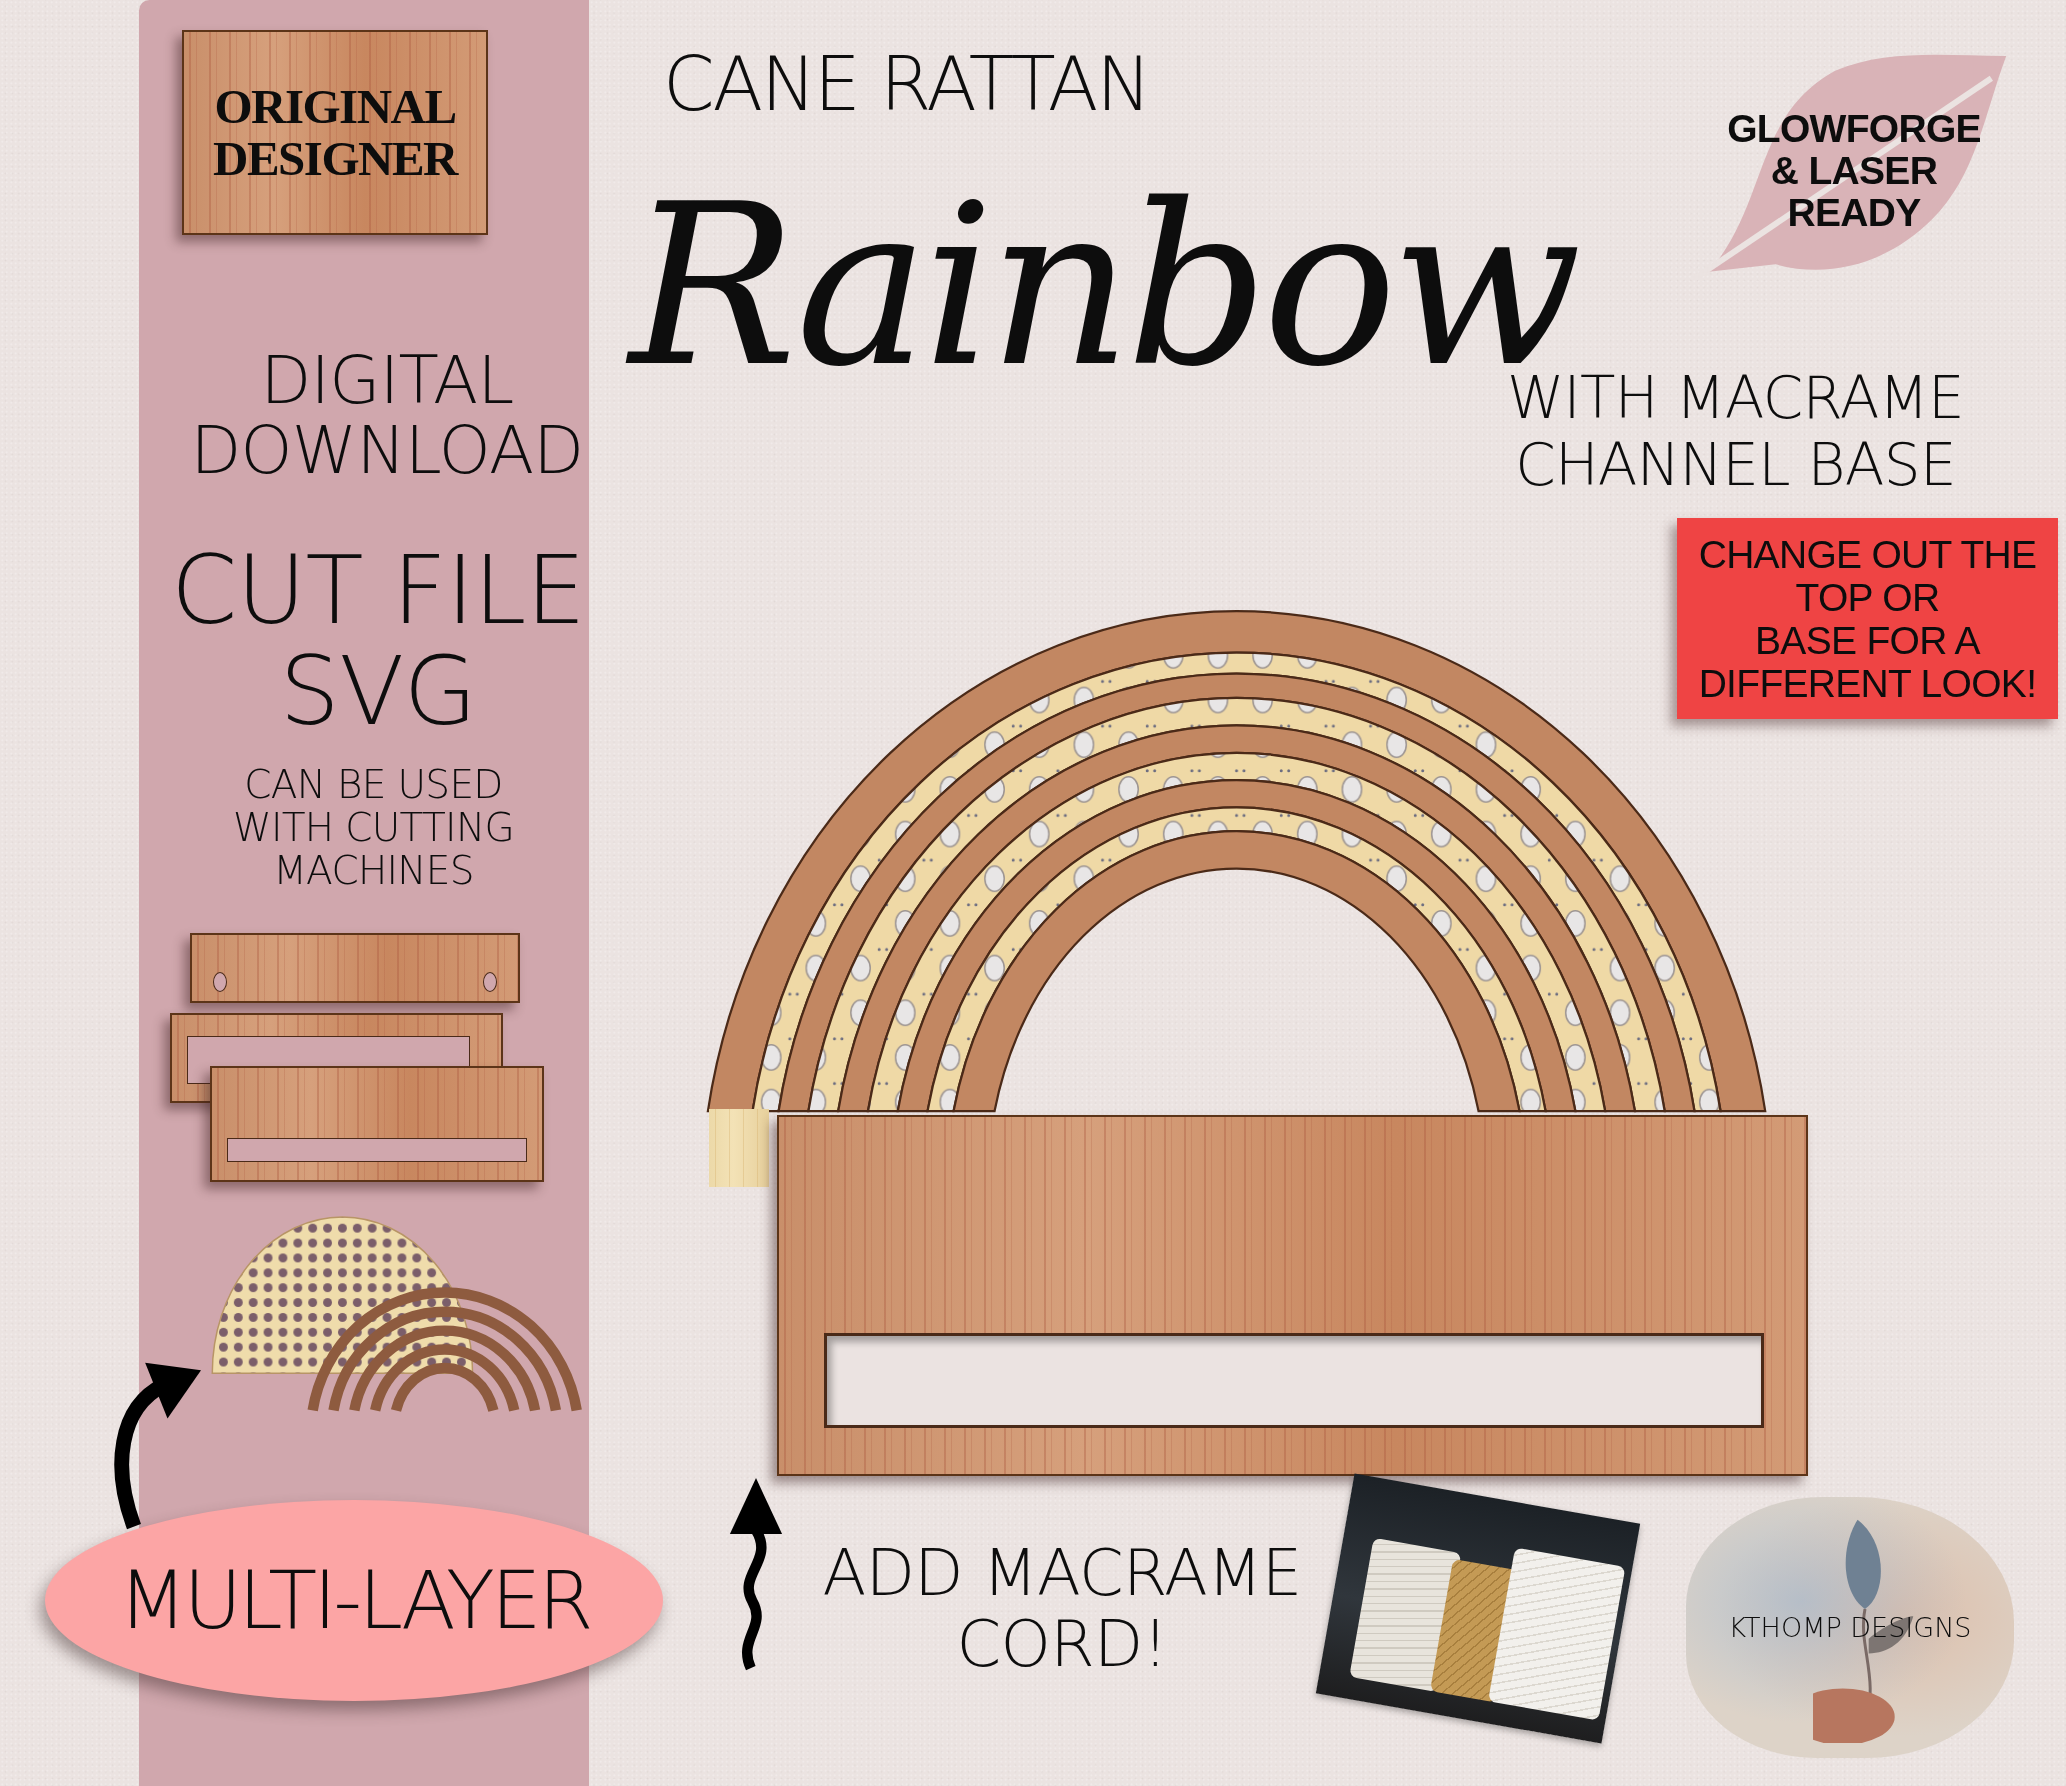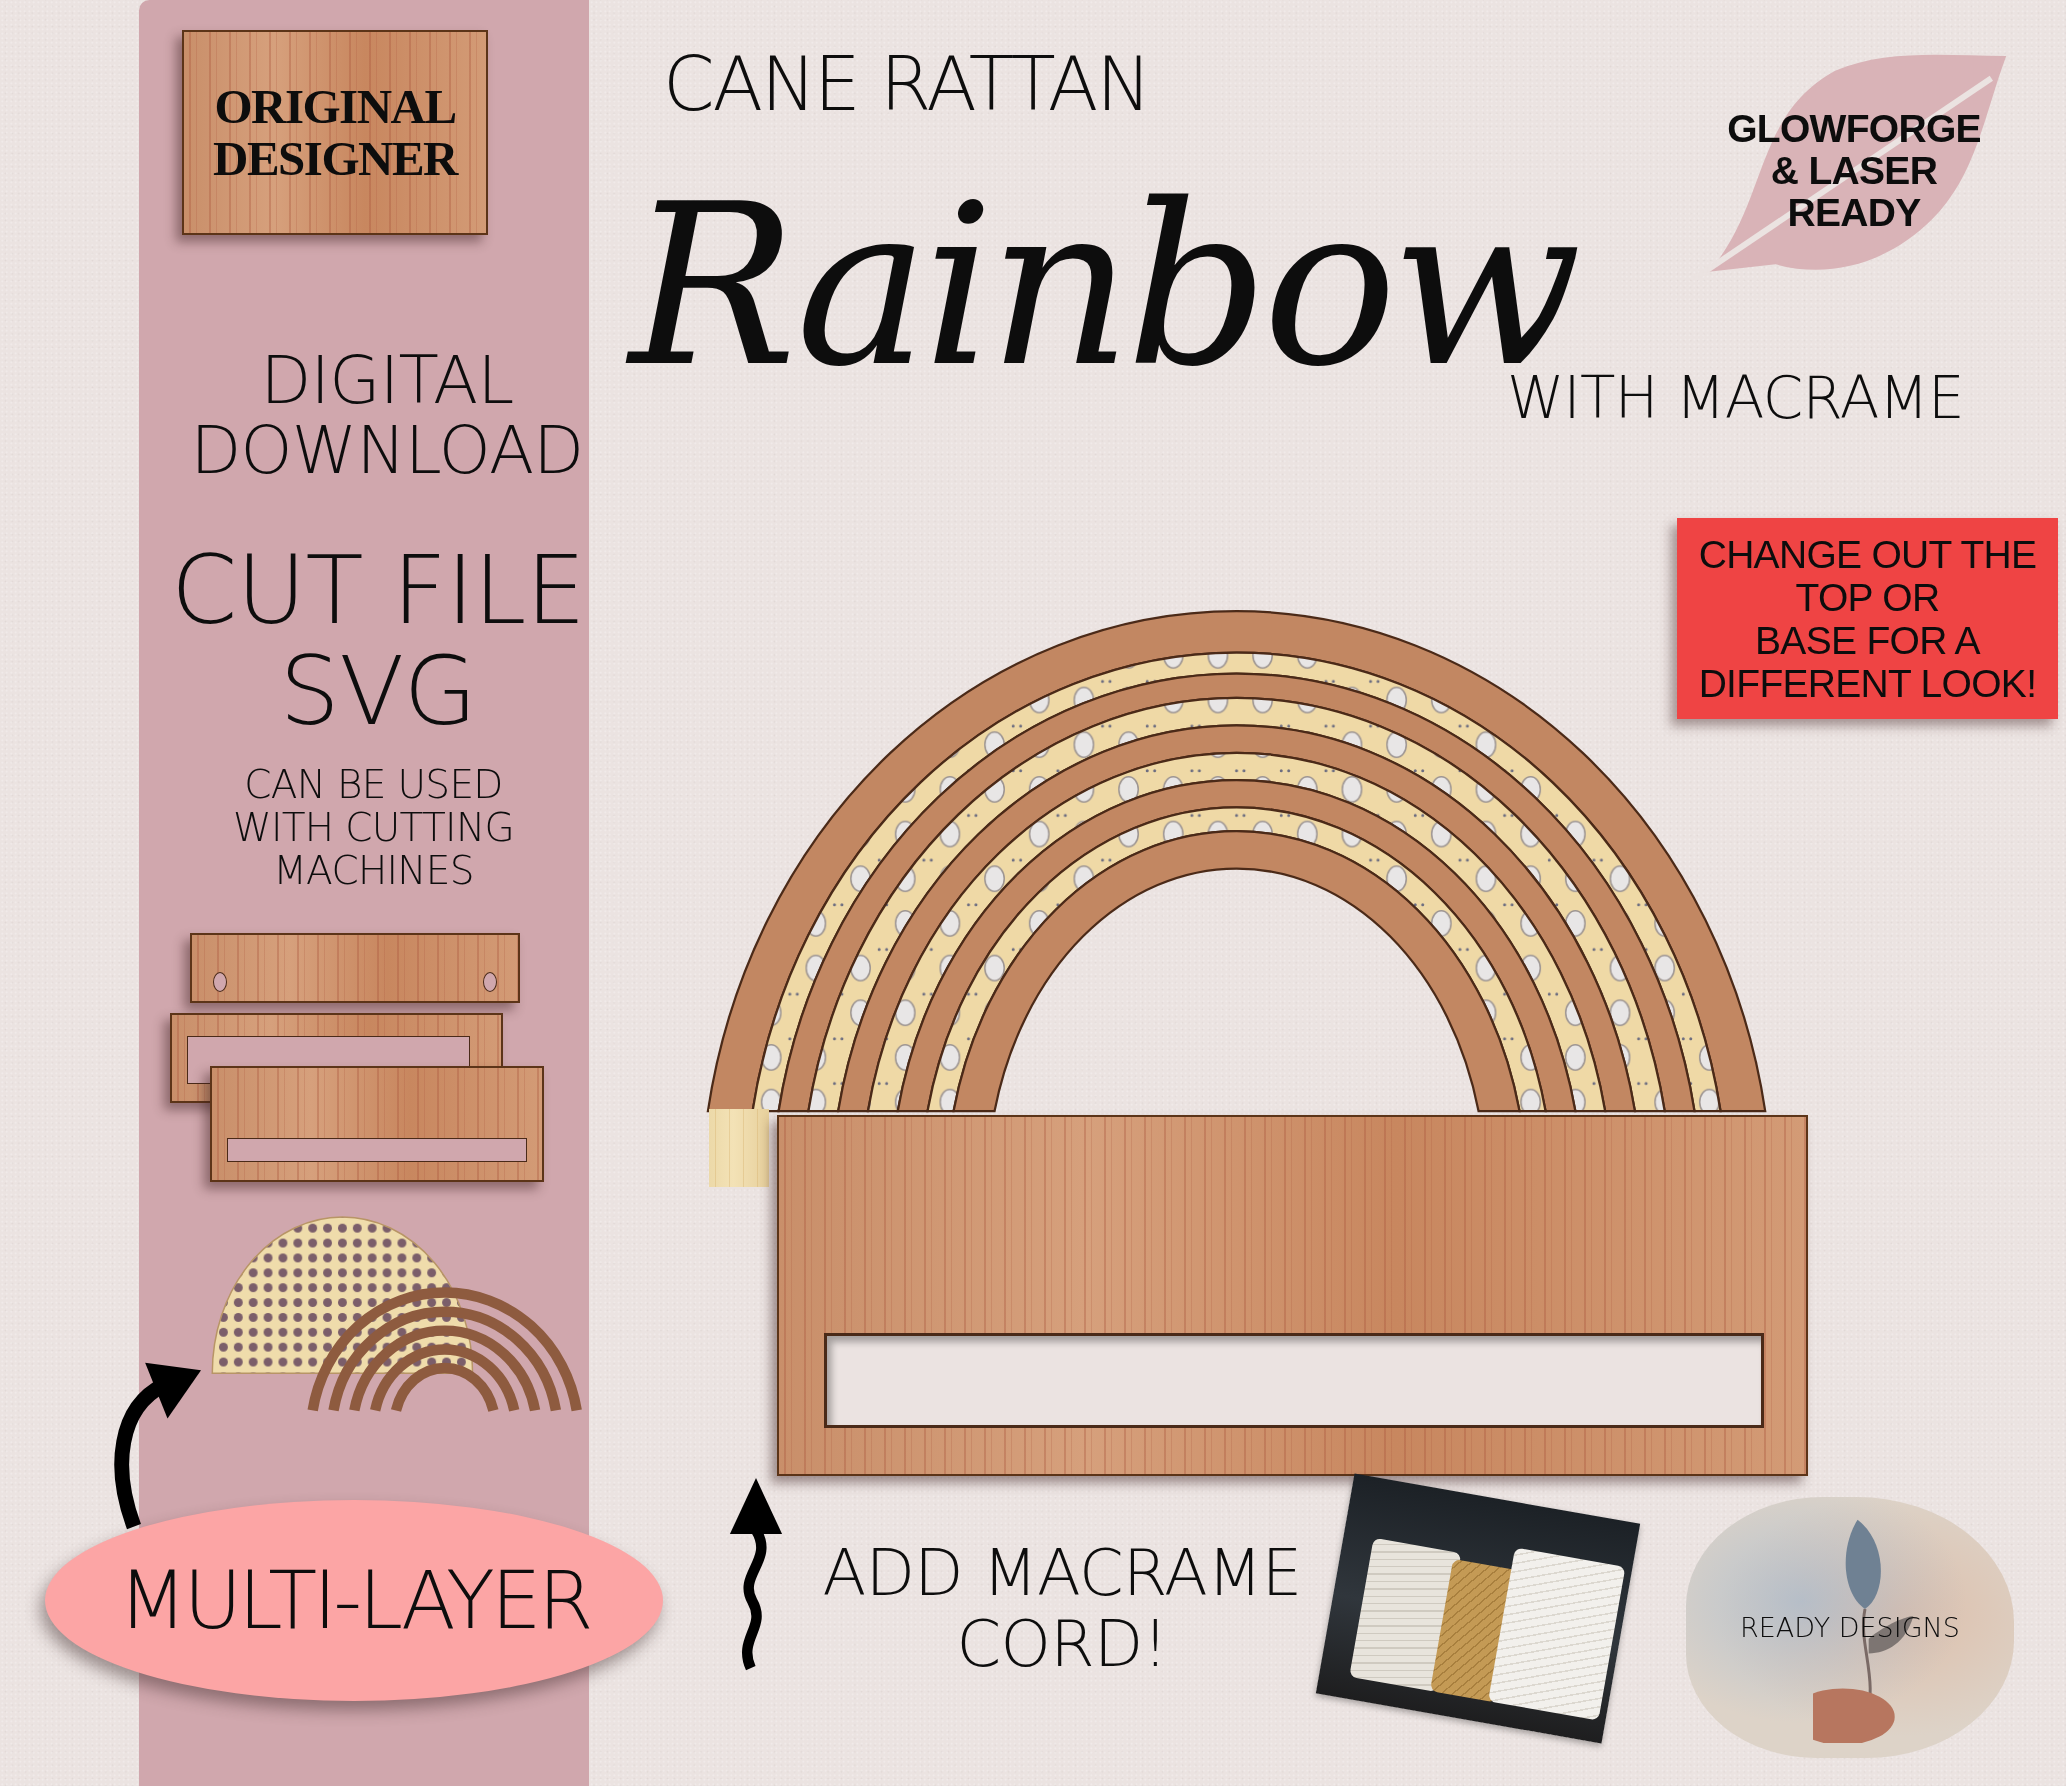--- a/index.html
+++ b/index.html
@@ -104,20 +104,21 @@
 </svg>
 
 <div class="abs pill">
   <span>MULTI-LAYER</span>
 </div>
 
 <div class="abs sans" style="left:663px;top:41px;font-size:74px;letter-spacing:-2.2px;">CANE RATTAN</div>
 <div id="script" class="abs" style="left:629px;top:130px;line-height:313px;">Rainbow</div>
 <div class="abs sans center" style="left:1474px;top:365px;width:477px;font-size:58px;line-height:67px;">
   <div>WITH MACRAME</div>
+  <div>CHANNEL BASE</div>
 </div>
 
 <svg class="abs" style="left:1664px;top:26px;" width="372" height="283" viewBox="0 0 500 380">
   <path d="M60 330 C 140 240, 120 120, 230 60 C 300 30, 380 40, 460 40 C 430 120, 420 200, 360 260 C 300 320, 220 340, 150 320 Z" fill="#d9b3b7"></path>
   <path d="M40 340 L 440 70" stroke="#ebe3e1" stroke-width="8"></path>
 </svg>
 <div id="glow" class="abs" style="left:1705px;top:108px;width:298px;">
   <span style="display:block">GLOWFORGE</span>
   <span style="display:block">&amp; LASER</span>
   <span style="display:block">READY</span>
@@ -174,15 +175,15 @@
   <div class="spool" style="left:171px;width:112px;height:156px;background:repeating-linear-gradient(160deg,#f2f0ec 0 6.7px,#dcd8d0 6.7px 8.2px);"></div>
 </div>
 
 <div id="logo" class="abs">
   <svg class="abs" style="left:127px;top:15px;" width="104" height="231" viewBox="0 0 140 310">
     <path d="M60 10 C 100 40, 100 110, 70 130 C 40 110, 35 50, 60 10 Z" fill="#6f8193"></path>
     <path d="M70 130 C 60 180, 90 220, 70 290" stroke="#7a6a66" stroke-width="4" fill="none"></path>
     <path d="M75 170 C 100 150, 125 140, 135 140 C 125 175, 100 190, 75 190 Z" fill="#7d7572"></path>
     <ellipse cx="40" cy="275" rx="70" ry="38" fill="#b7765f"></ellipse>
   </svg>
-  <span style="position:relative">READY DESIGNS</span>
+  <span style="position:relative">KTHOMP DESIGNS</span>
 </div>
 
 
 </body></html>

